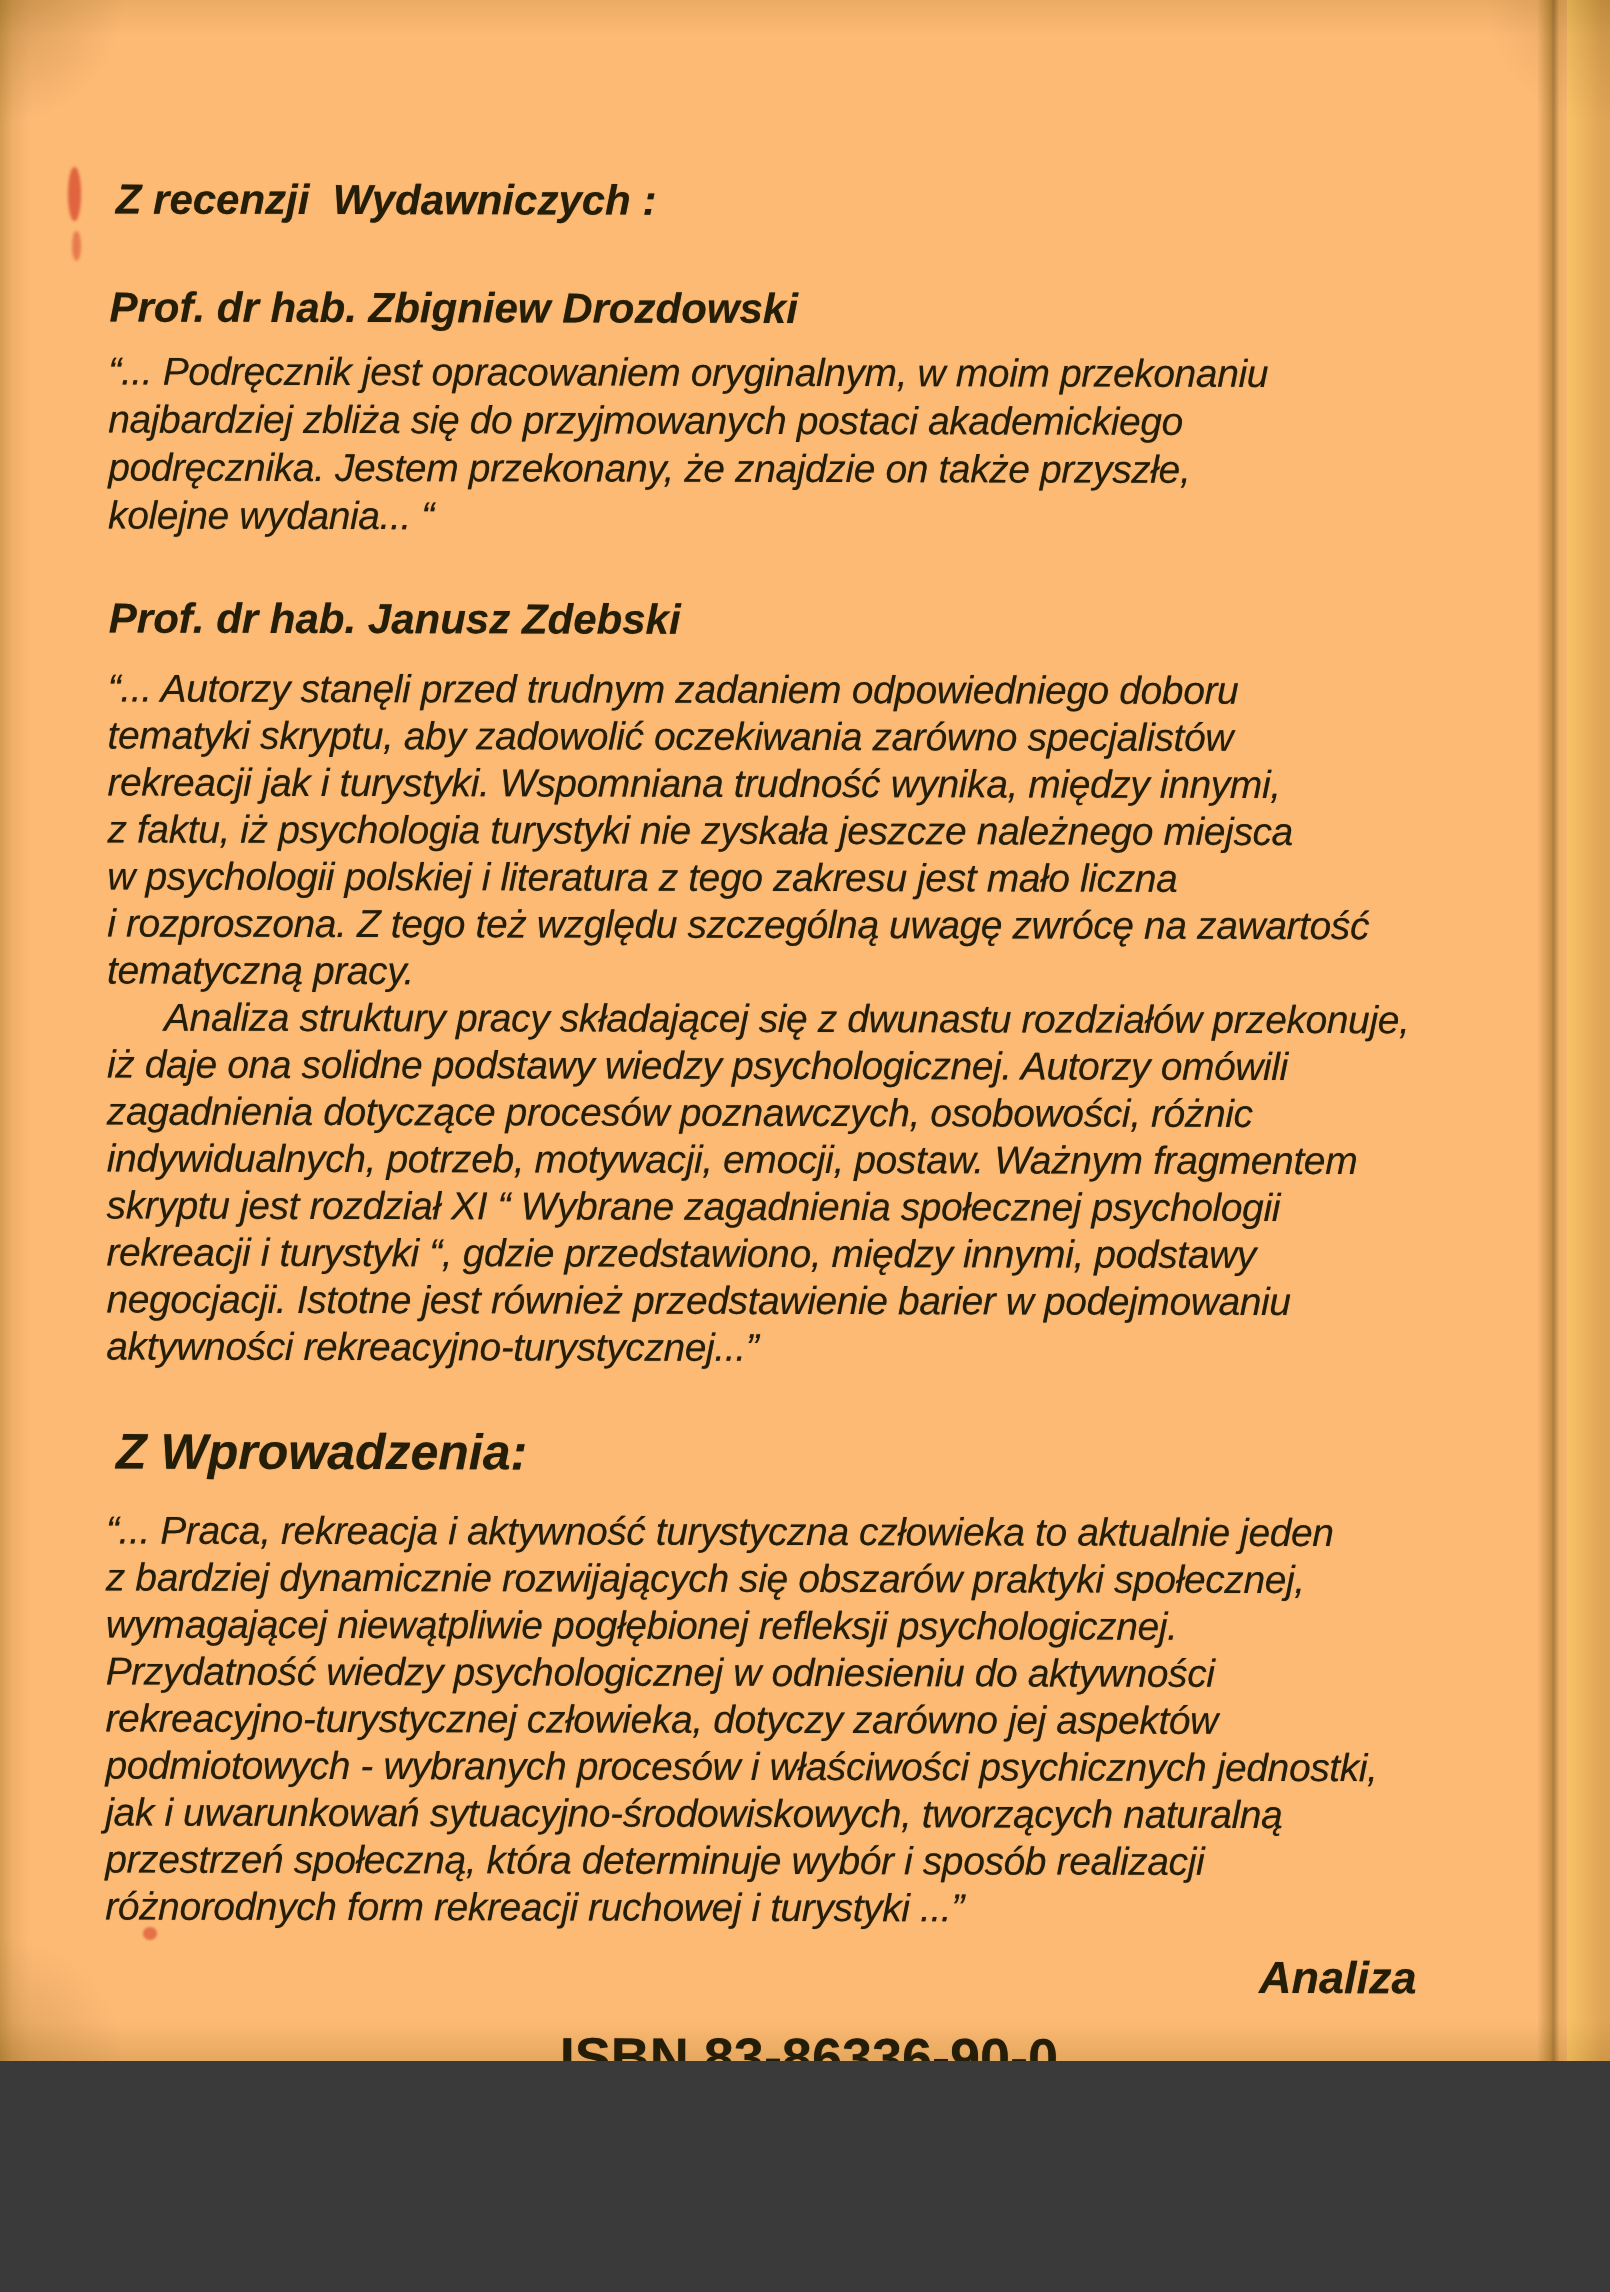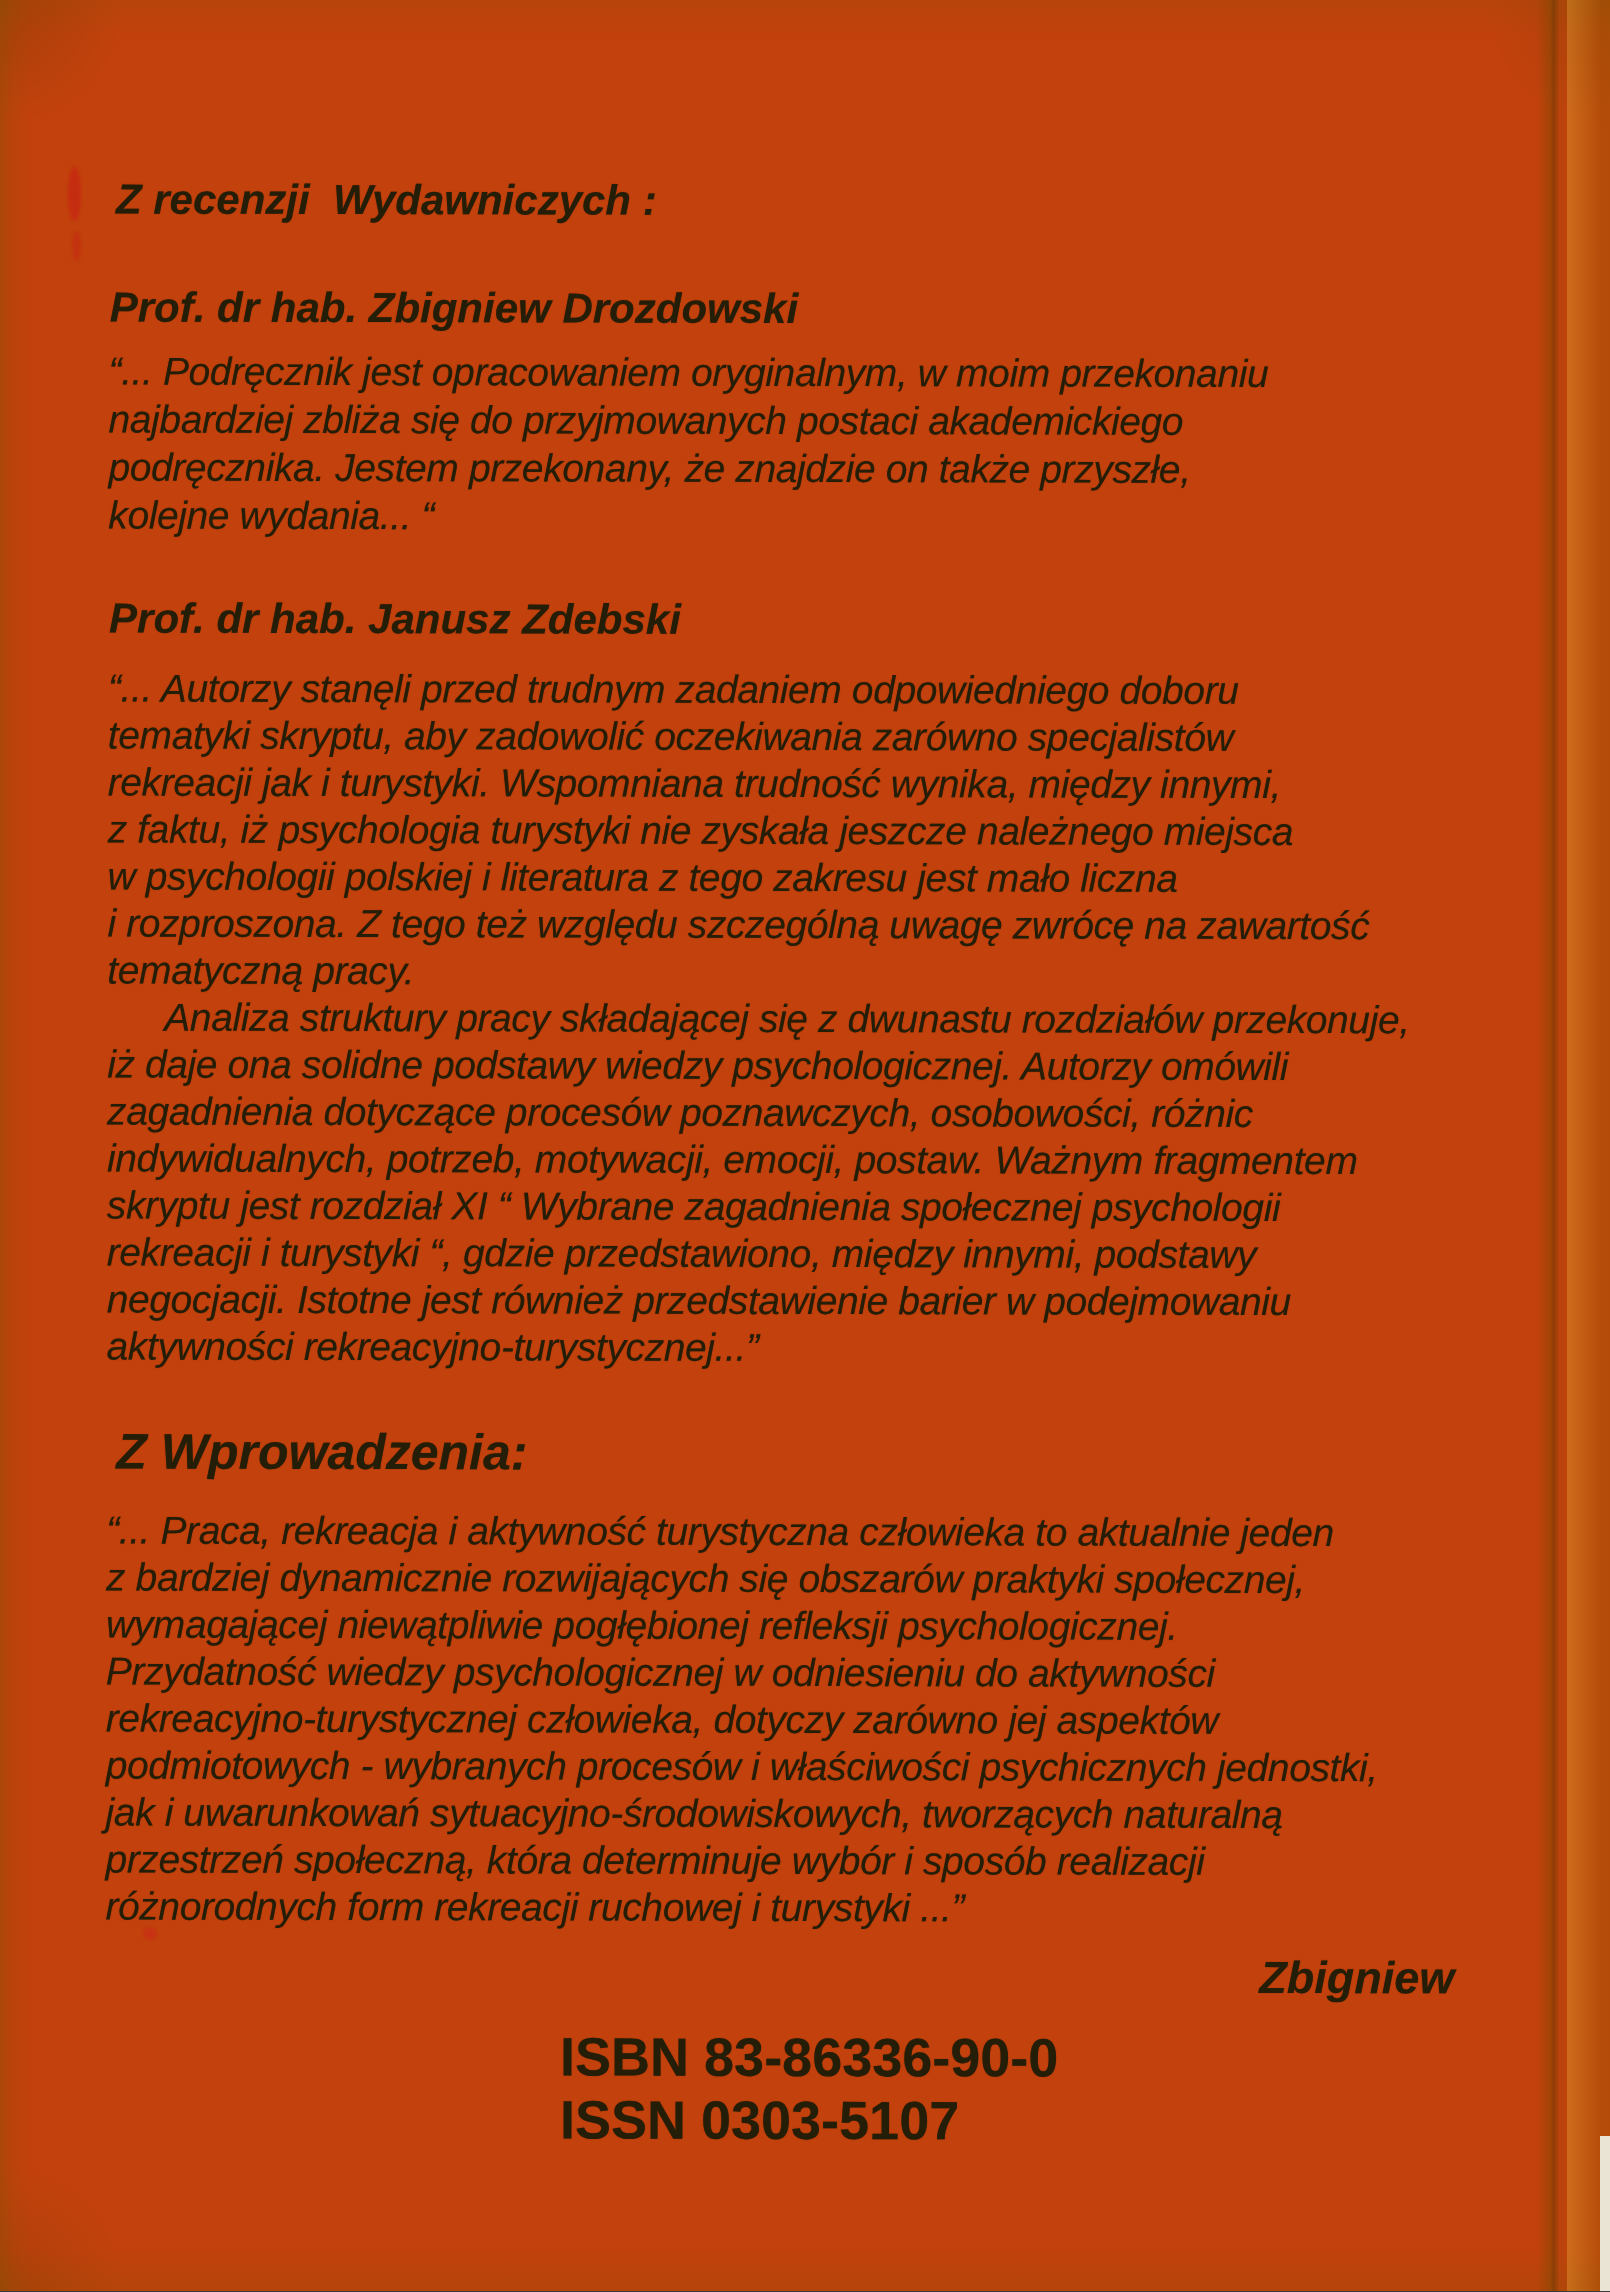--- a/index.html
+++ b/index.html
@@ -1,19 +1,19 @@
 <!DOCTYPE html>
 <html style="font-size:14.3px"><head>
 <meta charset="utf-8">
 <style>
   html,body{margin:0;padding:0;background:#3a3a3a;}
   .cover{
     position:relative;
-    width:1610px;height:2291px;
-    background:#c2410c;
+    width:1610px;height:2061px;
+    background:#fdba74;
     overflow:hidden;
     font-family:"Liberation Sans", sans-serif;
     color:#241d07;
   }
   
   .shade{position:absolute;inset:0;pointer-events:none;
     background:
       linear-gradient(90deg, rgba(120,85,0,.30) 0px, rgba(120,85,0,.10) 12.5px, rgba(120,85,0,0) 30px),
       linear-gradient(270deg, rgba(140,100,0,.18) 0px, rgba(140,100,0,0) 63px),
       linear-gradient(0deg, rgba(120,85,0,.18) 0px, rgba(120,85,0,0) 41px),
@@ -99,21 +99,21 @@
       <div class="line">z bardziej dynamicznie rozwijających się obszarów praktyki społecznej,</div>
       <div class="line">wymagającej niewątpliwie pogłębionej refleksji psychologicznej.</div>
       <div class="line">Przydatność wiedzy psychologicznej w odniesieniu do aktywności</div>
       <div class="line">rekreacyjno-turystycznej człowieka, dotyczy zarówno jej aspektów</div>
       <div class="line">podmiotowych - wybranych procesów i właściwości psychicznych jednostki,</div>
       <div class="line">jak i uwarunkowań sytuacyjno-środowiskowych, tworzących naturalną</div>
       <div class="line">przestrzeń społeczną, która determinuje wybór i sposób realizacji</div>
       <div class="line">różnorodnych form rekreacji ruchowej i turystyki ...”</div>
     </div>
 
-    <div class="txt signature">Zbigniew</div>
+    <div class="txt signature">Analiza</div>
 
     <div class="isbn-block">
       <div>ISBN 83-86336-90-0</div>
       <div>ISSN 0303-5107</div>
     </div>
 
   </div>
 </div>
 
 

